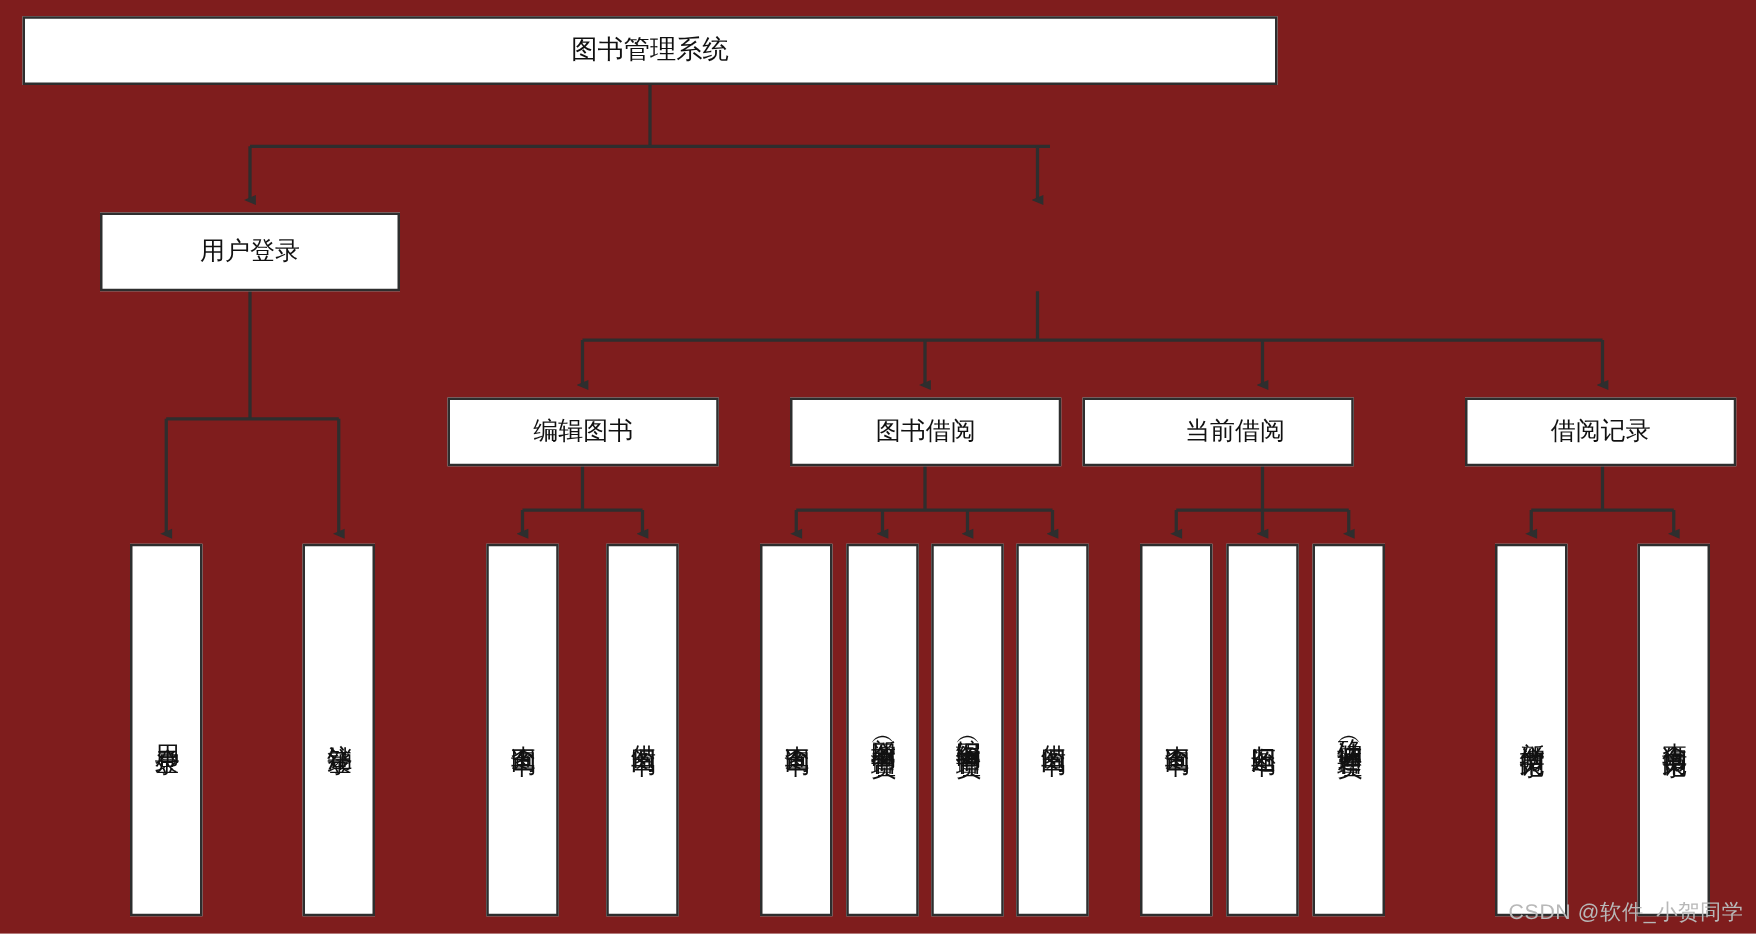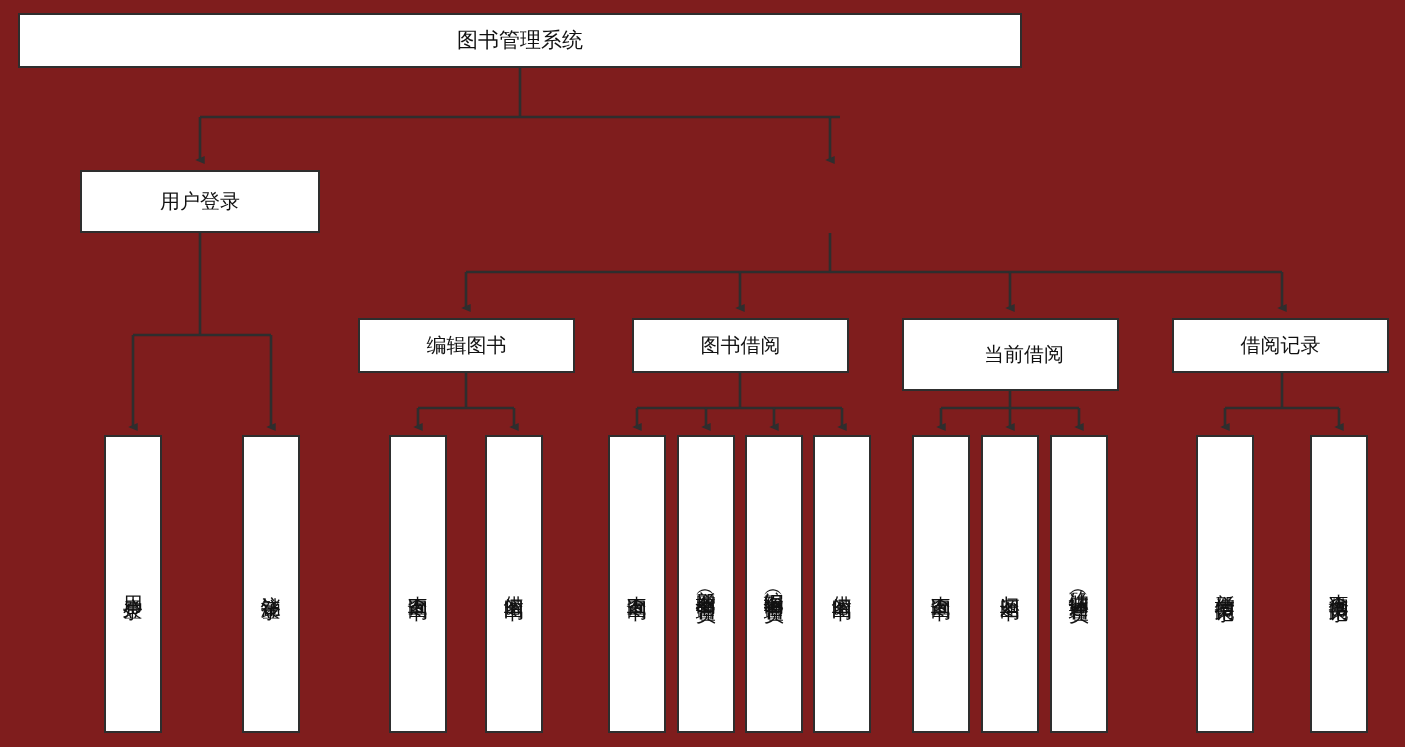--- a/index.html
+++ b/index.html
@@ -134,21 +134,21 @@
   <div class="node node-l2" style="left:80px; top:170px; width:240px; height:63px;">
     <span class="lbl">用户登录</span>
   </div>
 
   <div class="node node-l3" style="left:358px; top:318px; width:217px; height:55px;">
     <span class="lbl">编辑图书</span>
   </div>
   <div class="node node-l3" style="left:632px; top:318px; width:217px; height:55px;">
     <span class="lbl">图书借阅</span>
   </div>
-  <div class="node node-l3" style="left:902px; top:318px; width:217px; height:73px;padding-left:27px;">
+  <div class="node node-l3" style="left:866px; top:318px; width:217px; height:55px;padding-left:27px;">
     <span class="lbl">当前借阅</span>
   </div>
   <div class="node node-l3" style="left:1172px; top:318px; width:217px; height:55px;justify-content:center;">
     <span class="lbl">借阅记录</span>
   </div>
 
   <div class="node node-leaf" style="left:104px; top:435px; width:58px; height:298px;">
     <span class="lbl">用户登录</span>
   </div>
   <div class="node node-leaf" style="left:242px; top:435px; width:58px; height:298px;">
@@ -185,14 +185,15 @@
     <span class="lbl">确认归还（管理员）</span>
   </div>
 
   <div class="node node-leaf" style="left:1196px; top:435px; width:58px; height:298px;">
     <span class="lbl">新增借阅记录</span>
   </div>
   <div class="node node-leaf" style="left:1310px; top:435px; width:58px; height:298px;">
     <span class="lbl">查询借阅记录</span>
   </div>
 
+  <div id="watermark">CSDN @软件_小贺同学</div>
 
 </div>
 
 </body></html>

